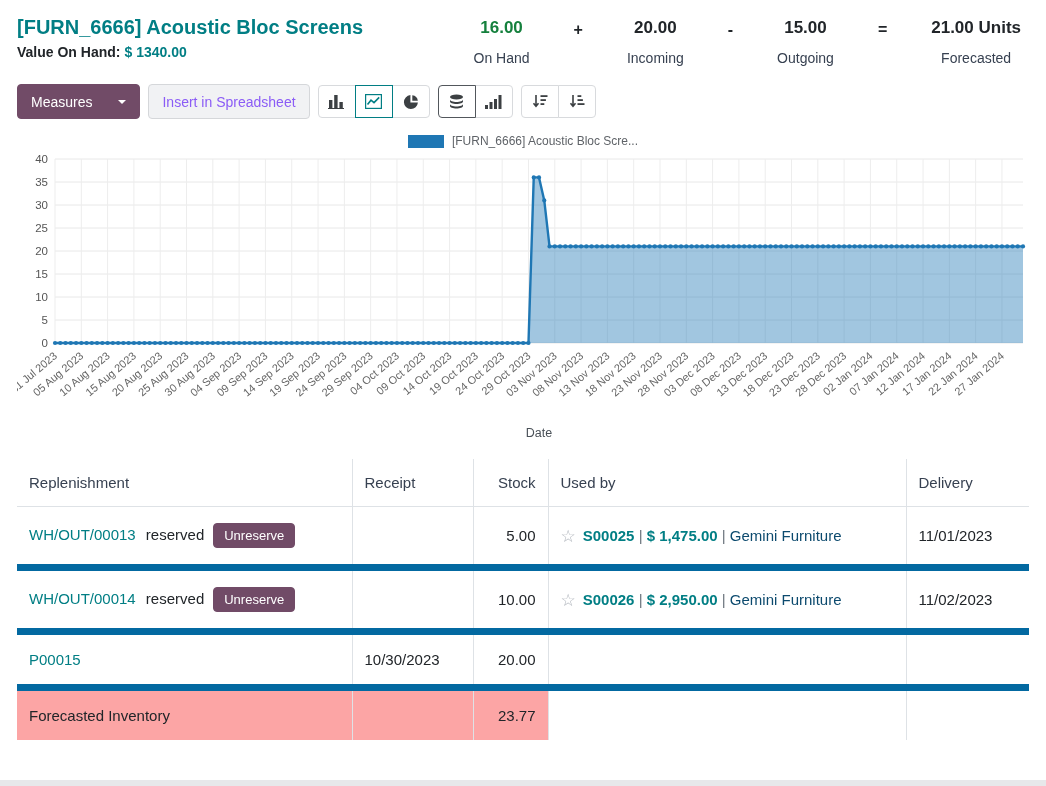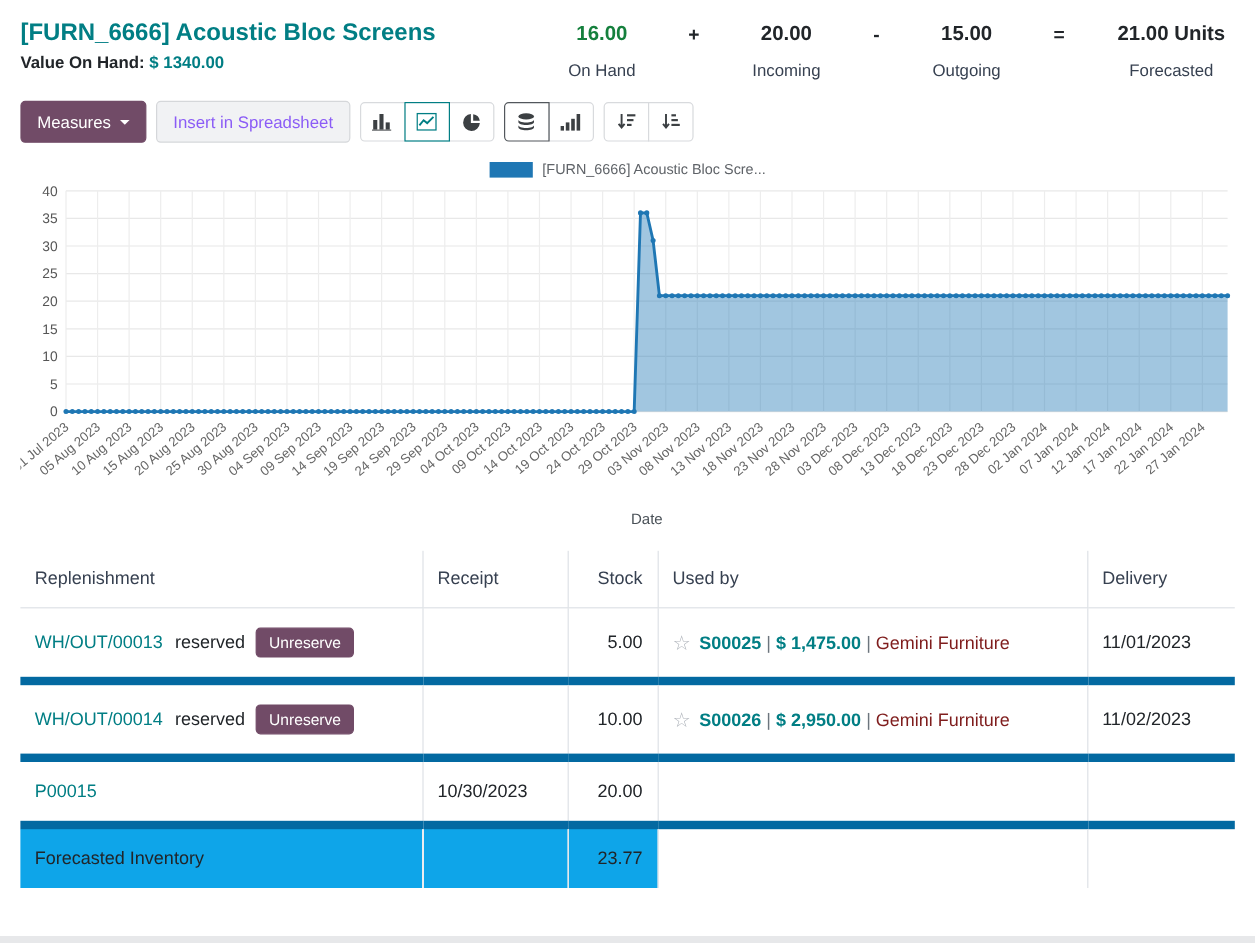--- a/index.html
+++ b/index.html
@@ -21,21 +21,21 @@
   .stat .val.accent{color:#15803d;}
   .stat .lbl{font-size:14px;color:#374151;margin-top:12px;font-weight:400;}
   .op{font-size:16px;font-weight:700;padding-top:3px;color:#212529;}
 
   
   .toolbar{display:flex;align-items:center;gap:8px;margin-top:18px;}
   button{font-family:inherit;cursor:pointer;}
   .btn-measures{
     background:#714b67;color:#fff;border:1px solid #714b67;border-radius:4px;
     padding:7px 13px;font-size:14px;font-weight:500;
-    display:inline-flex;align-items:center;gap:8px;height:35px;
+    display:inline-flex;align-items:center;gap:26px;height:35px;
   }
   .caret{width:0;height:0;border-left:4px solid transparent;border-right:4px solid transparent;border-top:4px solid #ffffff;display:inline-block;}
   .btn-secondary{
     background:#f1f2f4;color:#8b5cf6;border:1px solid #d5d7da;border-radius:4px;
     padding:7px 13px;font-size:14px;height:35px;
   }
   .icon-group{display:flex;}
   .icon-btn{
     width:38px;height:33px;background:#fff;border:1px solid #d8dadd;
     display:inline-flex;align-items:center;justify-content:center;
@@ -61,26 +61,26 @@
   th{
     text-align:left;font-weight:400;color:#374151;padding:15px 12px;
     border-bottom:1px solid #dee2e6;border-right:1px solid #dee2e6;
   }
   td{
     padding:16px 12px;border-bottom:7px solid #0369a1;border-right:1px solid #dee2e6;
     vertical-align:middle;color:#212529;white-space:nowrap;overflow:hidden;
   }
   th:last-child,td:last-child{border-right:none;}
   tfoot td{background:#ffffff;border-bottom:none;}
-  tfoot td.fg{background:#0ea5e9;}
+  tfoot td.fg{background:#fca5a5;}
   .units-col{text-align:right;}
   .link{color:#017e84;cursor:pointer;}
   .so-ref{font-weight:700;}
   .amount{color:#017e84;font-weight:700;}
-  .partner{color:#7f1d1d;}
+  .partner{color:#0c4a6e;}
   .sep{color:#6c757d;}
   .suffix{margin-left:6px;color:#212529;}
   .unreserve-btn{
     background:#714b67;color:#fff;border:1px solid #714b67;border-radius:4px;
     padding:4px 10px;font-size:13px;margin-left:9px;
   }
   .star{color:#b0b5bc;font-size:17px;margin-right:7px;position:relative;top:1px;cursor:pointer;}
 
   .bottom-bar{position:absolute;left:0;bottom:0;width:1046px;height:6px;background:#e7e8ea;}
 </style>

